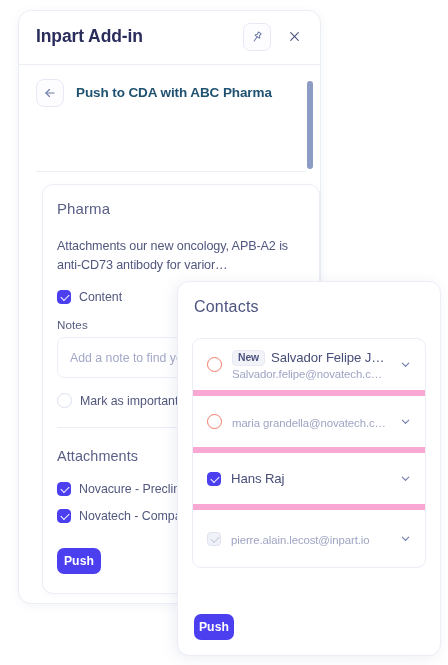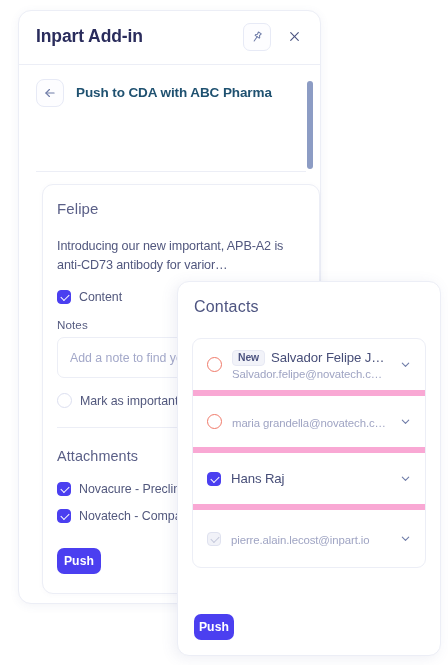--- a/index.html
+++ b/index.html
@@ -454,23 +454,23 @@
       <div class="nav-title">Push to CDA with ABC Pharma</div>
     </div>
 
     <div class="nav-divider"></div>
 
     <div class="scroll-track"></div>
     <div class="scroll-thumb"></div>
 
     <div class="email-card">
 
-      <div class="email-card-title">Felipe</div>
-
-      <div class="email-body">Introducing our new important, APB-A2 is anti-CD73 antibody for varior…</div>
+      <div class="email-card-title">Pharma</div>
+
+      <div class="email-body">Attachments our new oncology, APB-A2 is anti-CD73 antibody for varior…</div>
 
       <div class="row-inline content-row">
         <span class="cb cb-checked"></span>
         <span class="lbl">Content</span>
       </div>
 
       <div class="notes-label">Notes</div>
       <input class="notes-input" type="text" placeholder="Add a note to find your e" style="">
 
       <div class="row-inline important-row">

